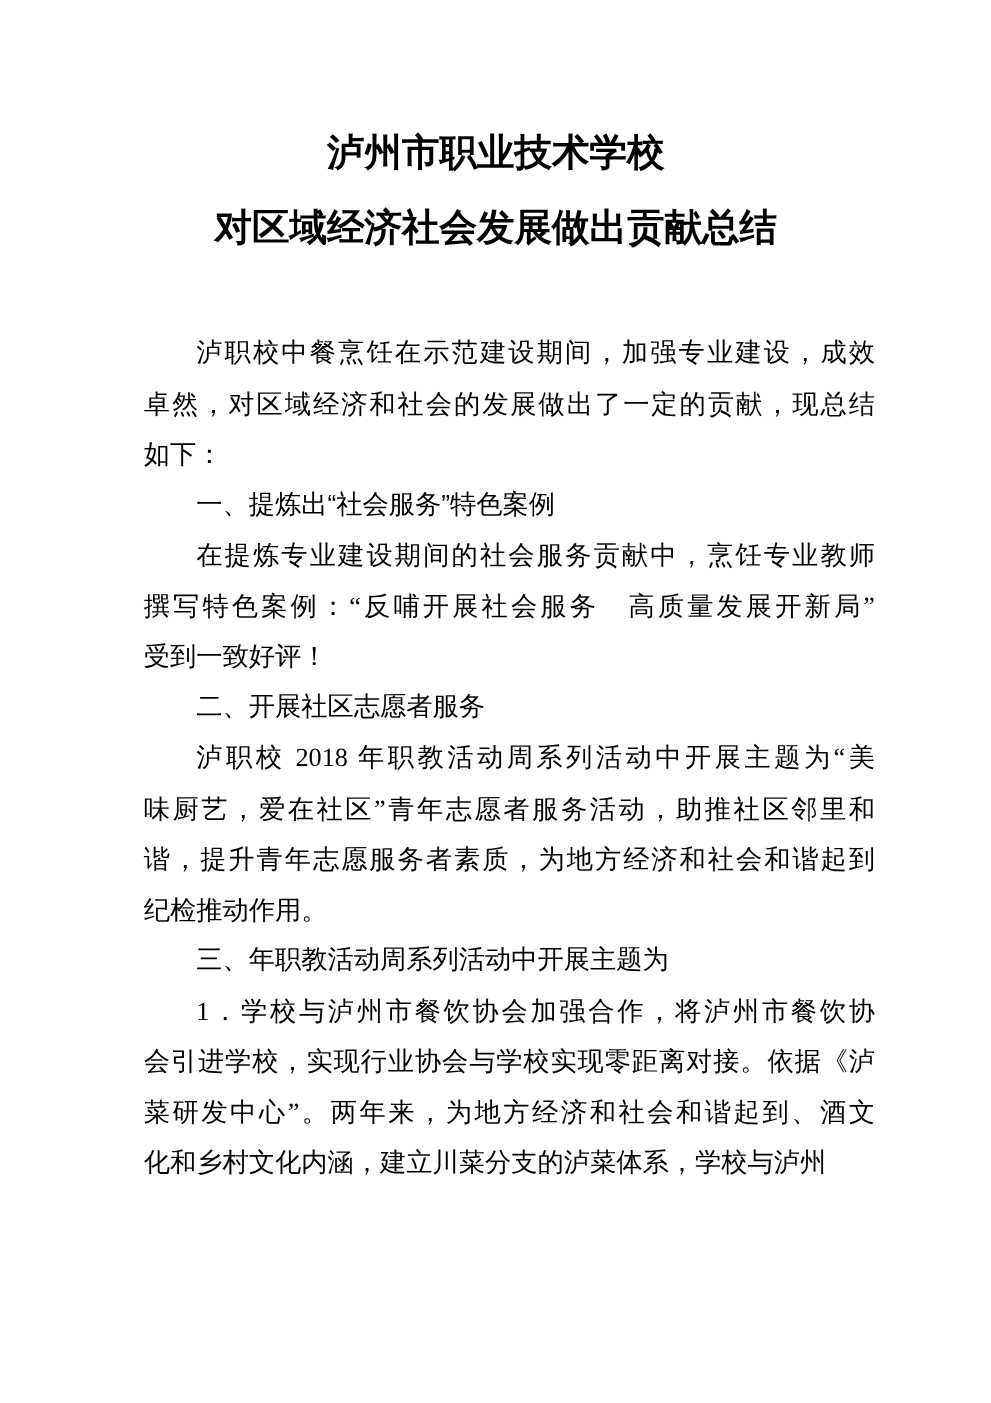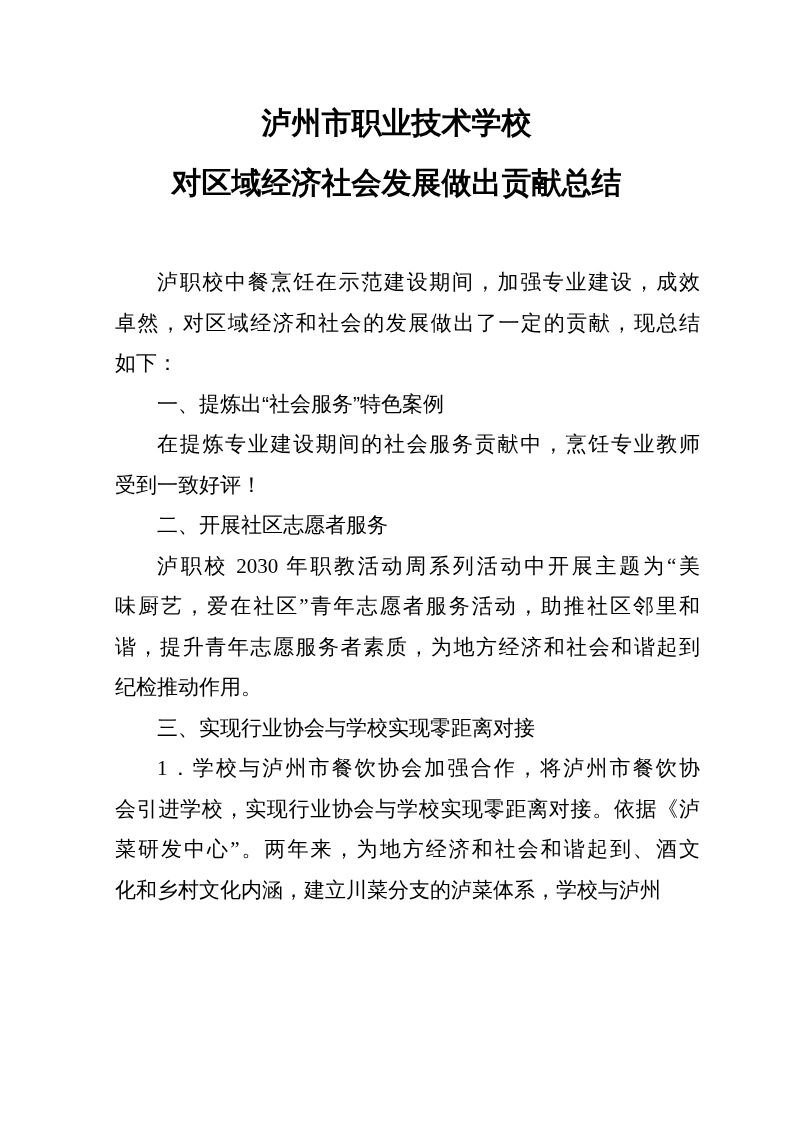--- a/index.html
+++ b/index.html
@@ -67,30 +67,31 @@
 
   <div class="body-block">
 
     <div class="line p-first">泸职校中餐烹饪在示范建设期间，加强专业建设，成效</div>
     <div class="line">卓然，对区域经济和社会的发展做出了一定的贡献，现总结</div>
     <div class="line p-last">如下：</div>
 
     <div class="heading">一、提炼出“社会服务”特色案例</div>
 
     <div class="line p-first">在提炼专业建设期间的社会服务贡献中，烹饪专业教师</div>
+    <div class="line">撰写特色案例：“反哺开展社会服务　高质量发展开新局”</div>
     <div class="line p-last">受到一致好评！</div>
 
     <div class="heading">二、开展社区志愿者服务</div>
 
-    <div class="line p-first">泸职校 2030 年职教活动周系列活动中开展主题为“美</div>
+    <div class="line p-first">泸职校 2018 年职教活动周系列活动中开展主题为“美</div>
     <div class="line">味厨艺，爱在社区”青年志愿者服务活动，助推社区邻里和</div>
     <div class="line">谐，提升青年志愿服务者素质，为地方经济和社会和谐起到</div>
     <div class="line p-last">纪检推动作用。</div>
 
-    <div class="heading">三、实现行业协会与学校实现零距离对接</div>
+    <div class="heading">三、年职教活动周系列活动中开展主题为</div>
 
     <div class="line p-first">1．学校与泸州市餐饮协会加强合作，将泸州市餐饮协</div>
     <div class="line">会引进学校，实现行业协会与学校实现零距离对接。依据《泸</div>
     <div class="line">菜研发中心”。两年来，为地方经济和社会和谐起到、酒文</div>
     <div class="line p-last">化和乡村文化内涵，建立川菜分支的泸菜体系，学校与泸州</div>
 
   </div>
 
 </div>
 

